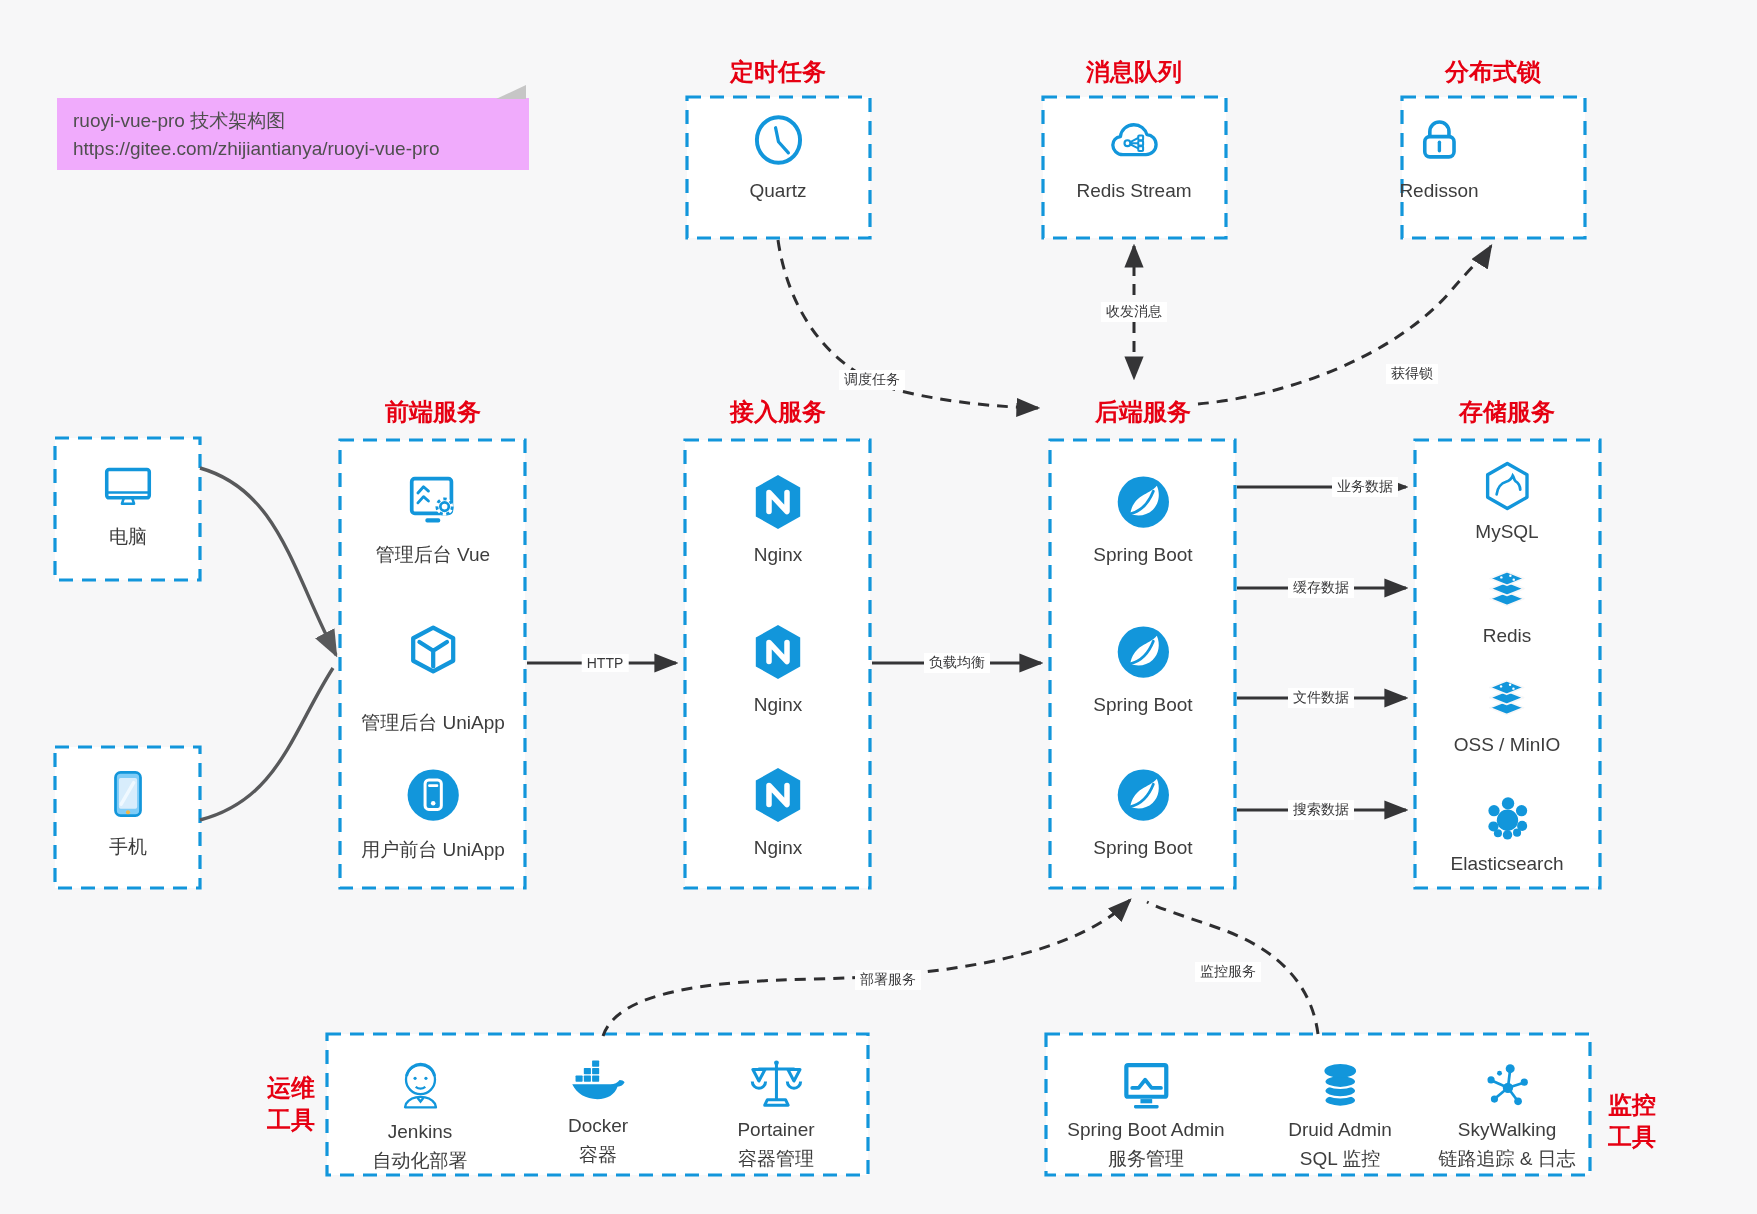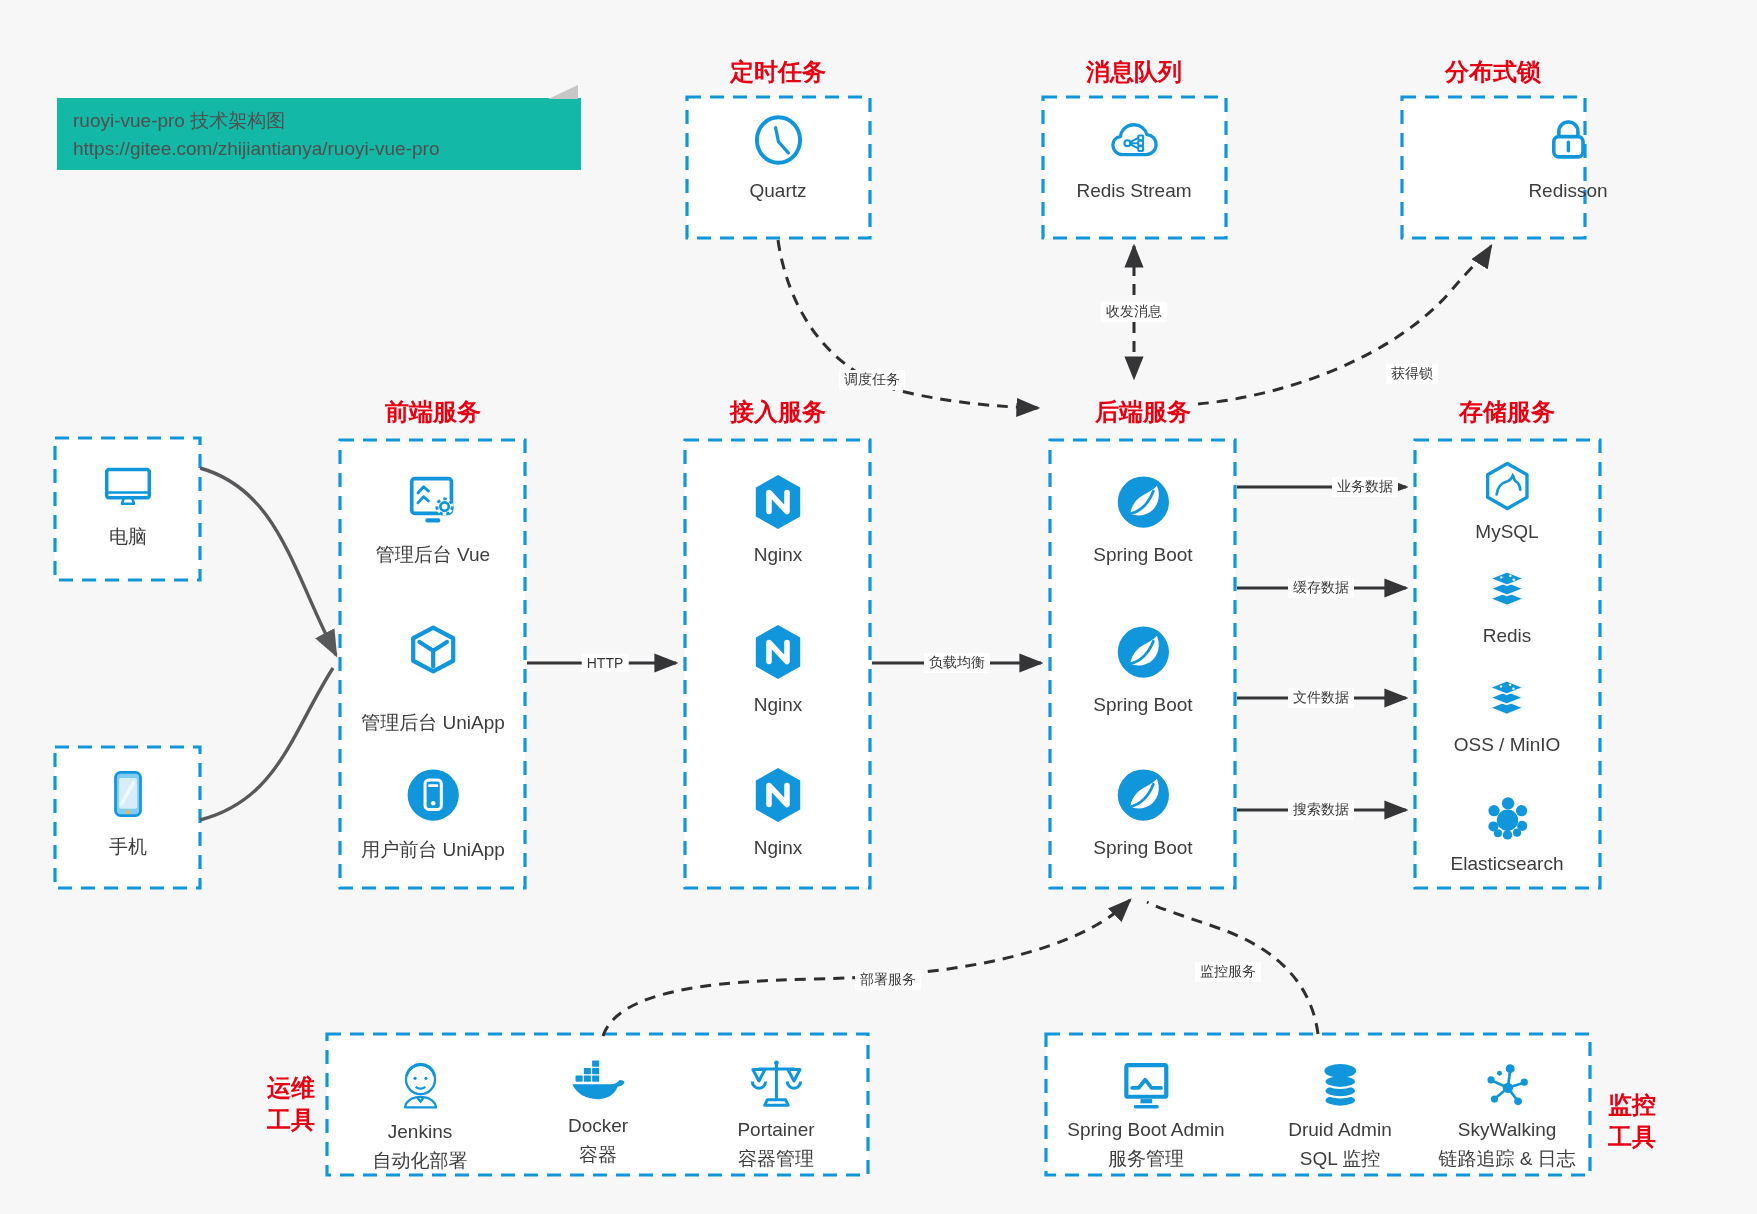--- a/index.html
+++ b/index.html
@@ -1,19 +1,19 @@
 <!DOCTYPE html>
 <html><head>
 <meta charset="utf-8">
 <style>
   html,body{margin:0;padding:0;}
   body{width:1757px;height:1214px;background:#f7f7f8;font-family:"Liberation Sans","DejaVu Sans",sans-serif;overflow:hidden;}
   .canvas{position:relative;width:1757px;height:1214px;}
   .layer{position:absolute;left:0;top:0;}
-  .note{position:absolute;left:57px;top:98px;width:524px;height:72px;background:#14b8a6;box-sizing:border-box;padding:9px 16px;font-size:19px;color:#4f4f4f;line-height:1.45;z-index:3;}
+  .note{position:absolute;left:57px;top:98px;width:472px;height:72px;background:#f0abfc;box-sizing:border-box;padding:9px 16px;font-size:19px;color:#4f4f4f;line-height:1.45;z-index:3;}
   .note-fold{position:absolute;right:3px;top:-13px;width:0;height:0;border-left:30px solid transparent;border-bottom:14px solid #c6c6c6;}
   .gtitle{position:absolute;transform:translateX(-50%);font-size:24px;font-weight:bold;color:#e60012;white-space:nowrap;z-index:3;}
   .side-title{position:absolute;transform:translateX(-50%);font-size:24px;font-weight:bold;color:#e60012;text-align:center;line-height:1.35;white-space:nowrap;z-index:3;}
   .node{position:absolute;transform:translateX(-50%);display:flex;flex-direction:column;align-items:center;gap:12px;white-space:nowrap;z-index:3;}
   .node.tight{gap:8px;}
   .node.tool{gap:6px;}
   .node .icon{display:flex;align-items:center;justify-content:center;line-height:0;}
   .node .lbl{font-size:19px;color:#3d3d3d;}
   .node .lbl2{font-size:19px;color:#3d3d3d;line-height:23px;text-align:center;}
   .chip{position:absolute;transform:translate(-50%,-50%);background:#ffffff;padding:1px 5px;font-size:14px;color:#38383a;white-space:nowrap;z-index:2;}
@@ -110,21 +110,21 @@
         <circle cx="17.5" cy="24.5" r="2.3" fill="none" stroke="#1296db" stroke-width="1.7"></circle>
         <path d="M19.7 23.6 L26 20.4 M19.8 24.5 L26 24.5 M19.7 25.4 L26 28.6" stroke="#1296db" stroke-width="1.6"></path>
         <rect x="26" y="18.4" width="3.8" height="3.8" rx="0.7" fill="none" stroke="#1296db" stroke-width="1.6"></rect>
         <rect x="26" y="22.6" width="3.8" height="3.8" rx="0.7" fill="none" stroke="#1296db" stroke-width="1.6"></rect>
         <rect x="26" y="26.8" width="3.8" height="3.8" rx="0.7" fill="none" stroke="#1296db" stroke-width="1.6"></rect>
       </svg>
     </span>
     <div class="lbl">Redis Stream</div>
   </div>
 
-  <div class="node" style="left:1568px;top:112px;">
+  <div class="node" style="left:1439px;top:112px;">
     <span class="icon">
       <svg width="54" height="56" viewBox="0 0 48 48">
           <path d="M15.5 21 v-4.5 a8.5 8.5 0 0 1 17 0 V21" fill="none" stroke="#1296db" stroke-width="3.2"></path>
           <rect x="11" y="21" width="26" height="18" rx="4.5" fill="none" stroke="#1296db" stroke-width="3.2"></rect>
           <line x1="24" y1="26" x2="24" y2="33.5" stroke="#1296db" stroke-width="3" stroke-linecap="round"></line>
         </svg>
     </span>
     <div class="lbl">Redisson</div>
   </div>
 

